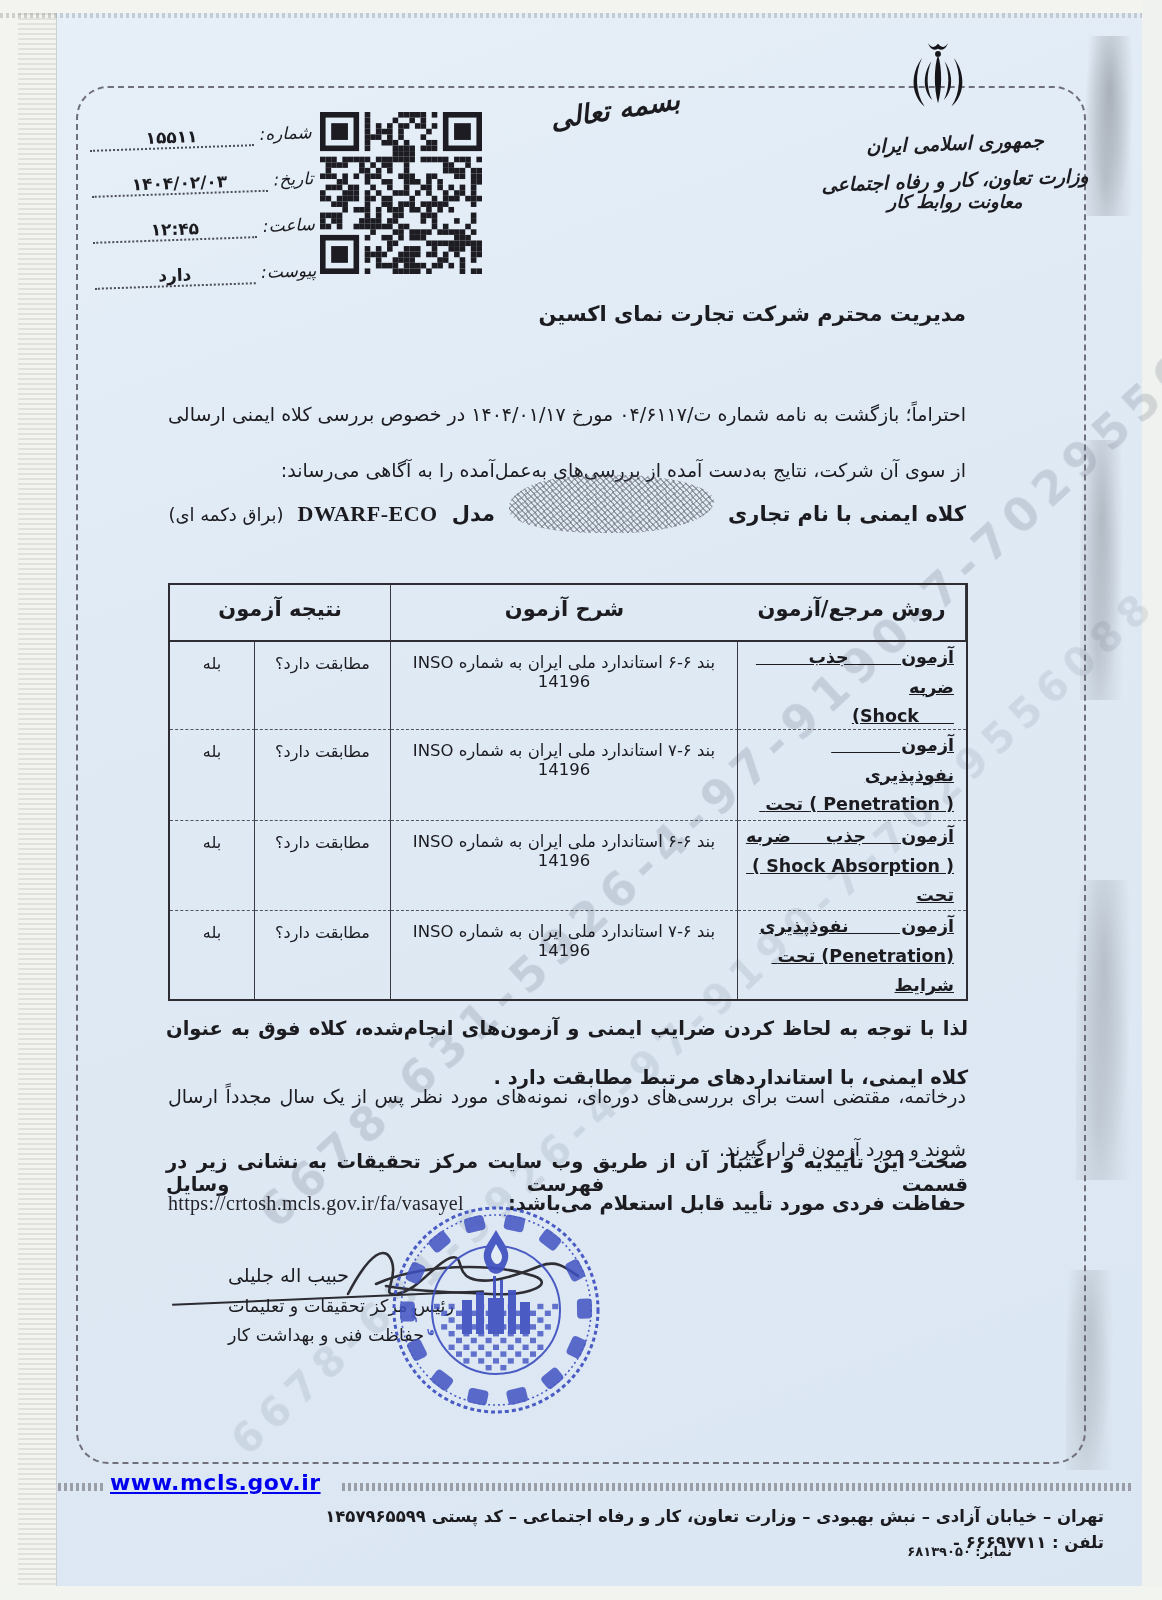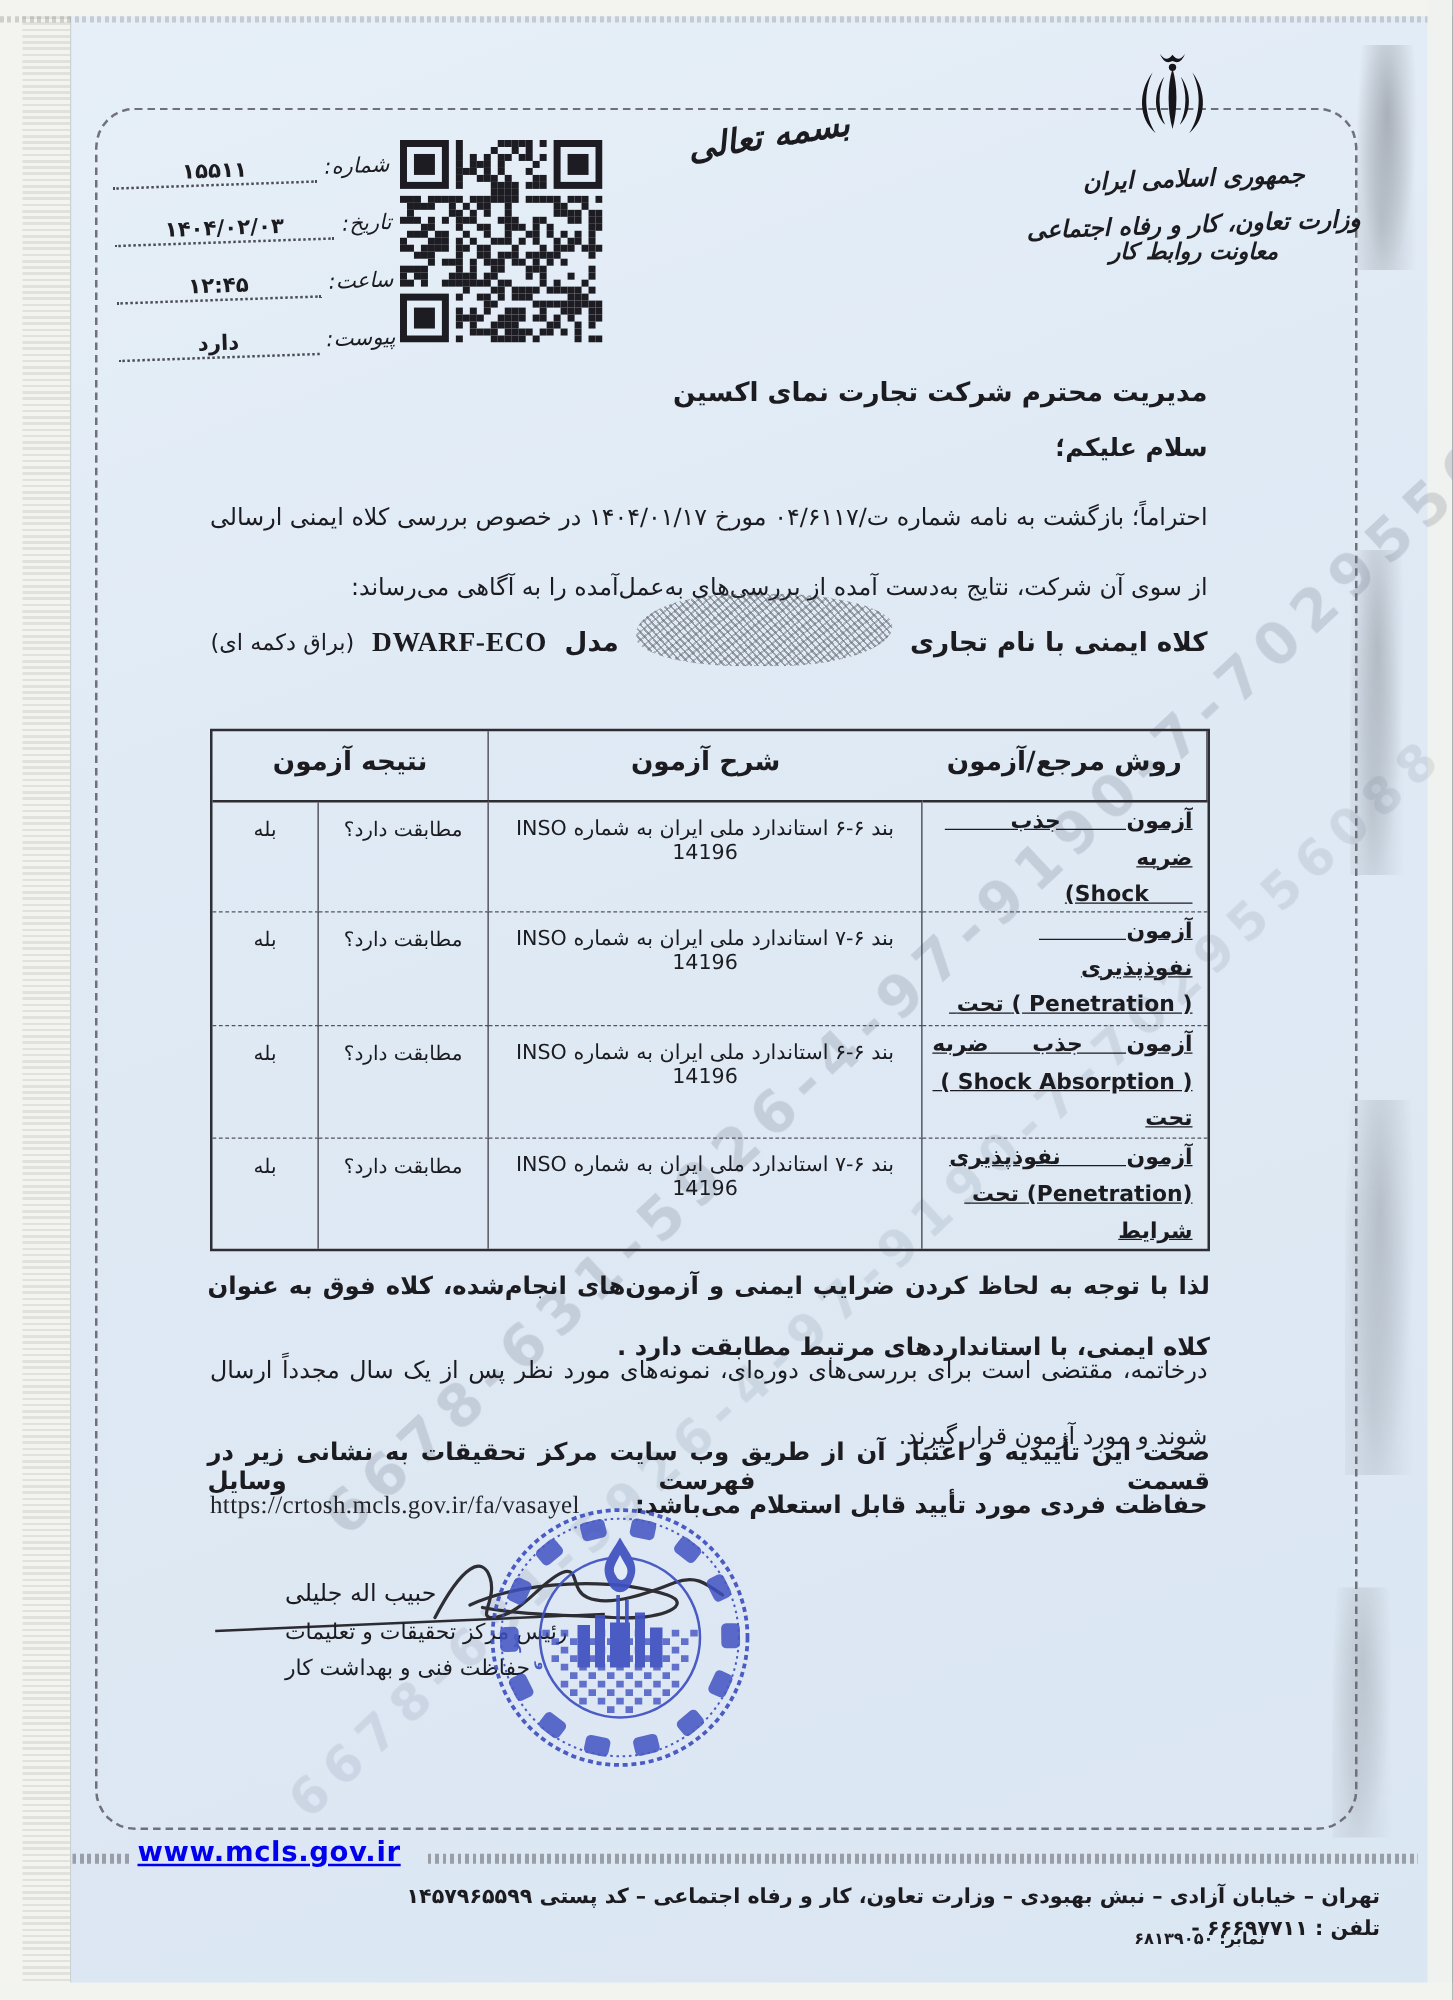--- a/index.html
+++ b/index.html
@@ -501,21 +501,20 @@
     </g>
   </svg>
 
   <div class="abs gov">
     <div class="gov-l1">جمهوری اسلامی ایران</div>
     <div class="gov-l2">وزارت تعاون، کار و رفاه اجتماعی</div>
     <div class="gov-l3">معاونت روابط کار</div>
   </div>
 
   <div class="abs to-line">مدیریت محترم شرکت تجارت نمای اکسین</div>
-  <div class="abs salutation">سلام علیکم؛</div>
   <div class="abs intro">احتراماً؛ بازگشت به نامه شماره ت/۰۴/۶۱۱۷ مورخ ۱۴۰۴/۰۱/۱۷ در خصوص بررسی کلاه ایمنی ارسالی از سوی آن شرکت، نتایج به‌دست آمده از بررسی‌های به‌عمل‌آمده را به آگاهی می‌رساند:</div>
 
   <div class="abs product">
     <span>کلاه ایمنی با نام تجاری</span>
     <span class="blob"></span>
     <span>مدل</span>
     <span class="model" dir="ltr">DWARF-ECO</span>
     <span class="model-note">(براق دکمه ای)</span>
   </div>
 

